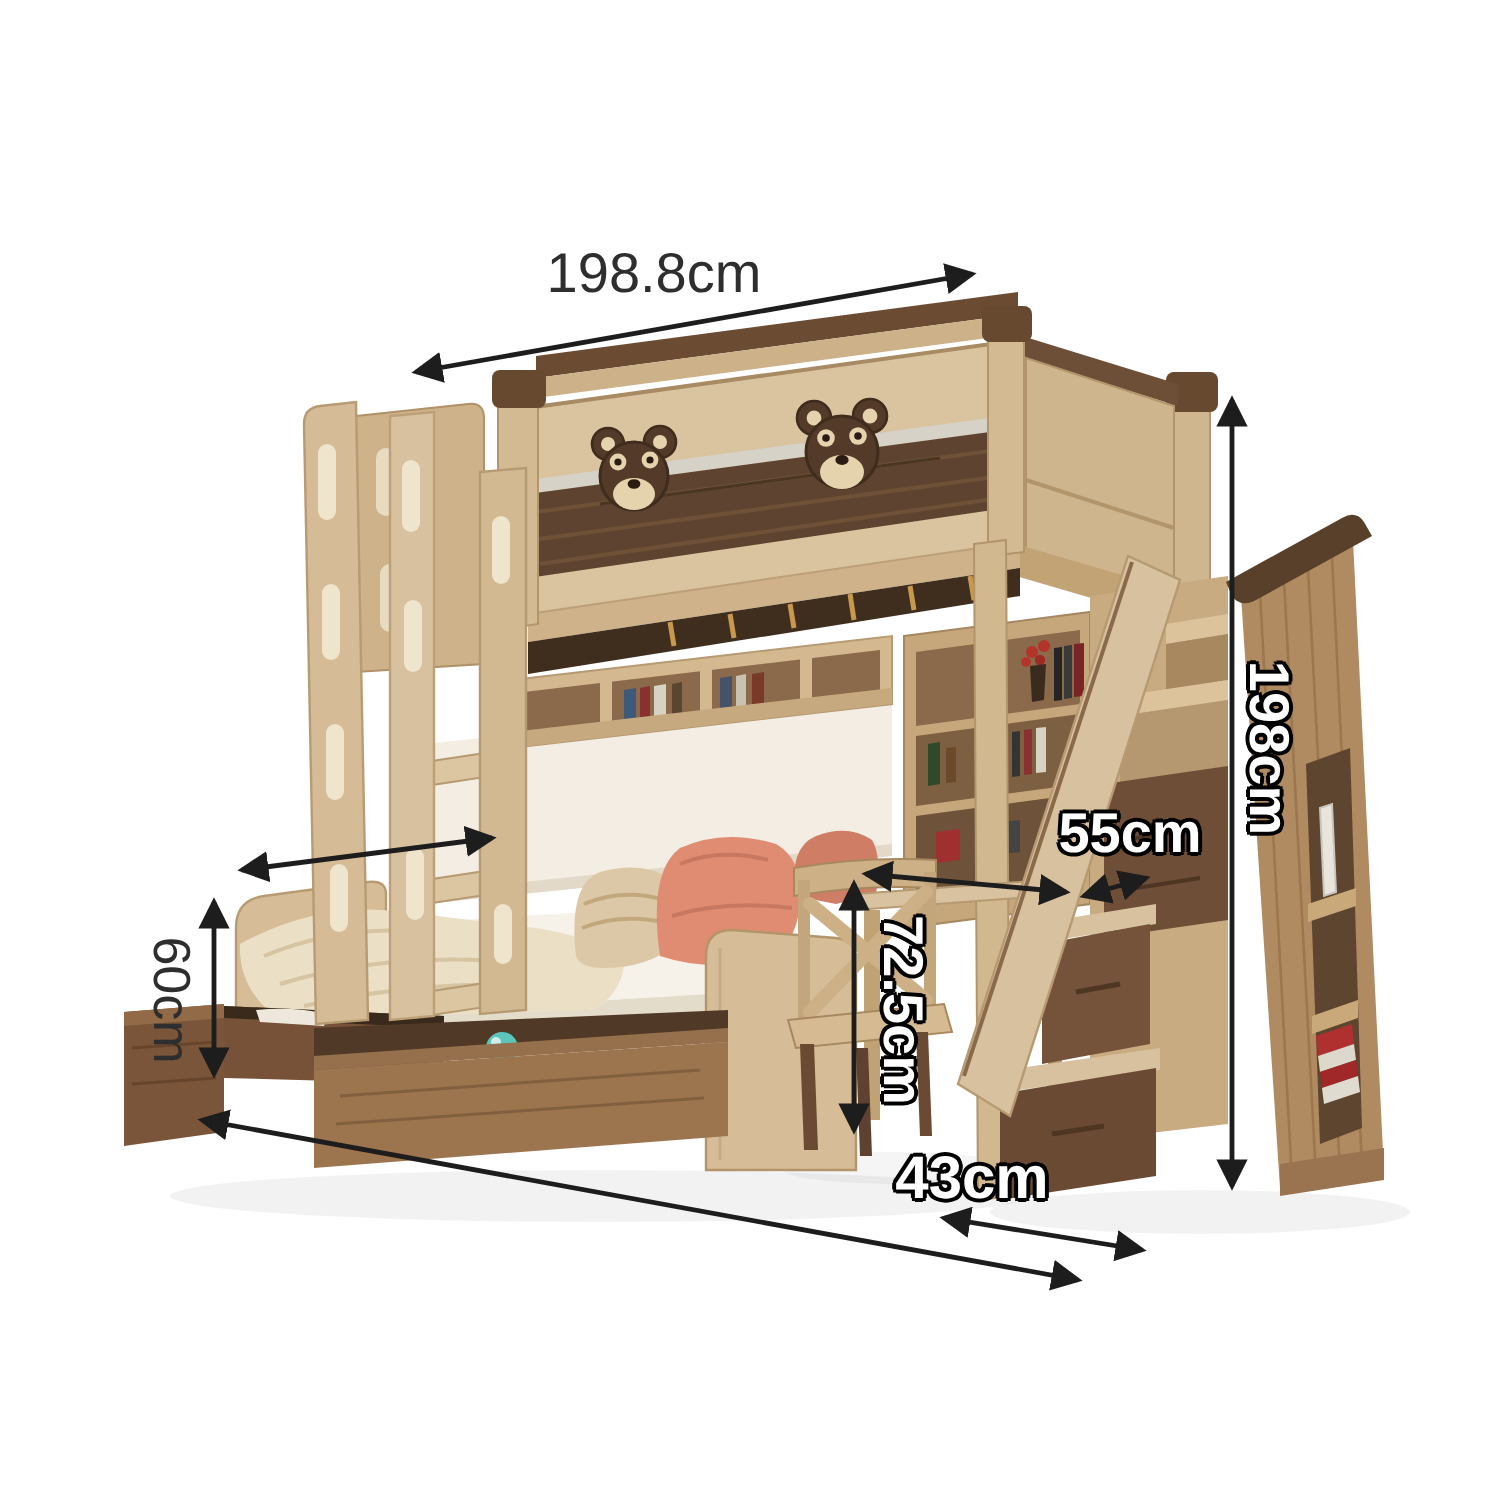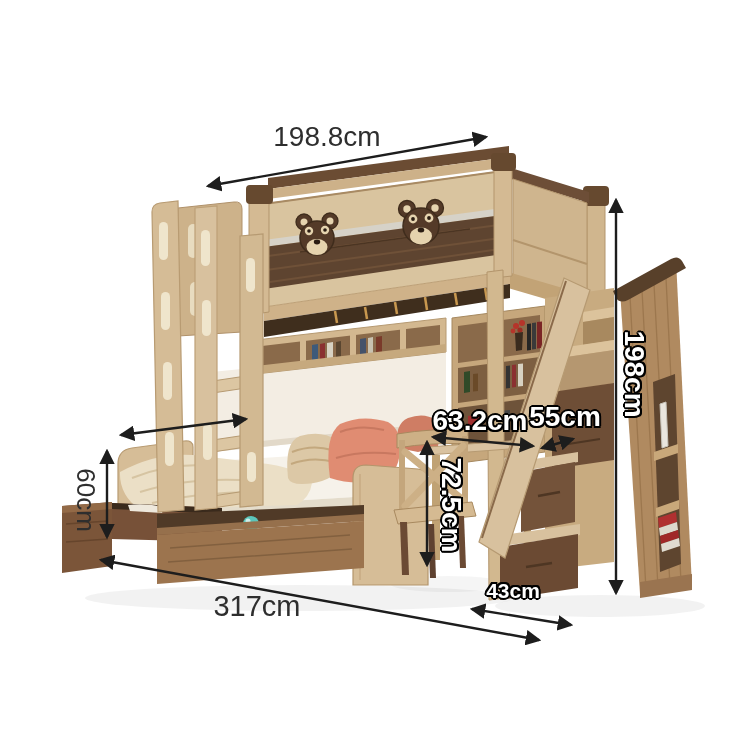--- a/index.html
+++ b/index.html
@@ -20,21 +20,21 @@
                  1.5px 1.5px 0 #000, -1.5px -1.5px 0 #000,
                  1.5px -1.5px 0 #000, -1.5px 1.5px 0 #000;
   }
   #lbl-overall-width-top { left:327px; top:137px; font-size:28px; }
   #lbl-lower-bed-width   { left:164px; top:406px; font-size:27px; }
   #lbl-drawer-height     { left:86px;  top:500px; font-size:26px; }
   #lbl-overall-length    { left:257px; top:606px; font-size:29px; }
   #lbl-desk-area-width   { left:480px; top:421px; font-size:28px; }
   #lbl-staircase-width   { left:565px; top:417px; font-size:28px; }
   #lbl-desk-height       { left:451px; top:505px; font-size:28px; }
-  #lbl-stair-drawer      { left:513px; top:590px; font-size:21px; }
+  #lbl-stair-drawer      { left:486px; top:590px; font-size:30px; }
   #lbl-overall-height    { left:634px; top:374px; font-size:28px; }
 </style>
 </head>
 <body>
 
 <div class="scene">
 
 <svg width="750" height="750" viewBox="0 0 750 750">
   <defs>
     <marker id="ah" viewBox="0 0 10 10" refX="8.5" refY="5" markerWidth="6.5" markerHeight="6.5" orient="auto-start-reverse">
@@ -301,20 +301,18 @@
     <line x1="472" y1="609" x2="571" y2="625" marker-start="url(#ah)" marker-end="url(#ah)"></line>
     <line x1="433" y1="437" x2="533" y2="446" marker-start="url(#ah)" marker-end="url(#ah)"></line>
     <line x1="542" y1="448" x2="573" y2="439" marker-start="url(#ah)" marker-end="url(#ah)"></line>
     <line x1="427" y1="442" x2="427" y2="565" marker-start="url(#ah)" marker-end="url(#ah)"></line>
     <line x1="616" y1="200" x2="616" y2="593" marker-start="url(#ah)" marker-end="url(#ah)"></line>
   </g>
 </svg>
 
   <div class="dim" id="lbl-overall-width-top">198.8cm</div>
   <div class="dim rot" id="lbl-drawer-height">60cm</div>
-  <div class="dim" id="lbl-overall-length">317cm</div>
-  <div class="dim outline" id="lbl-desk-area-width">63.2cm</div>
   <div class="dim outline" id="lbl-staircase-width">55cm</div>
   <div class="dim outline rot" id="lbl-desk-height">72.5cm</div>
   <div class="dim outline" id="lbl-stair-drawer">43cm</div>
   <div class="dim outline rot" id="lbl-overall-height">198cm</div>
 
 </div>
 
 </body></html>

